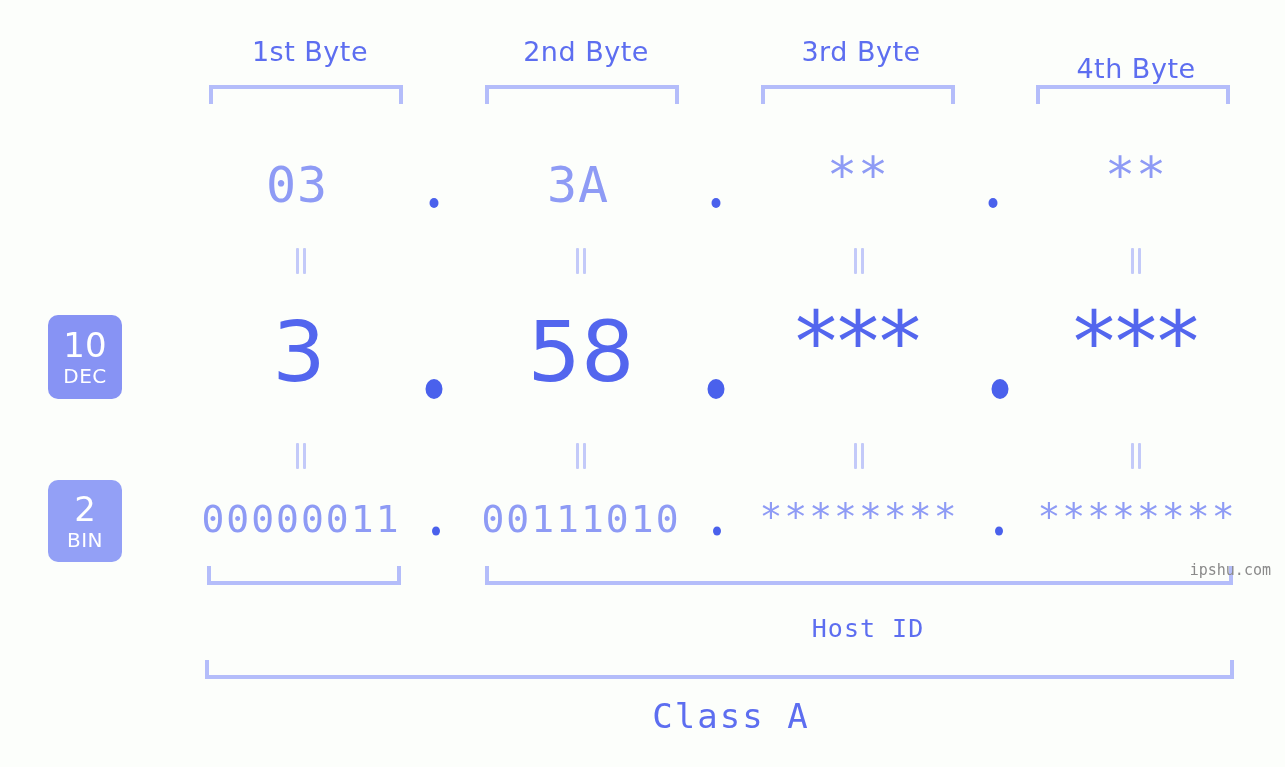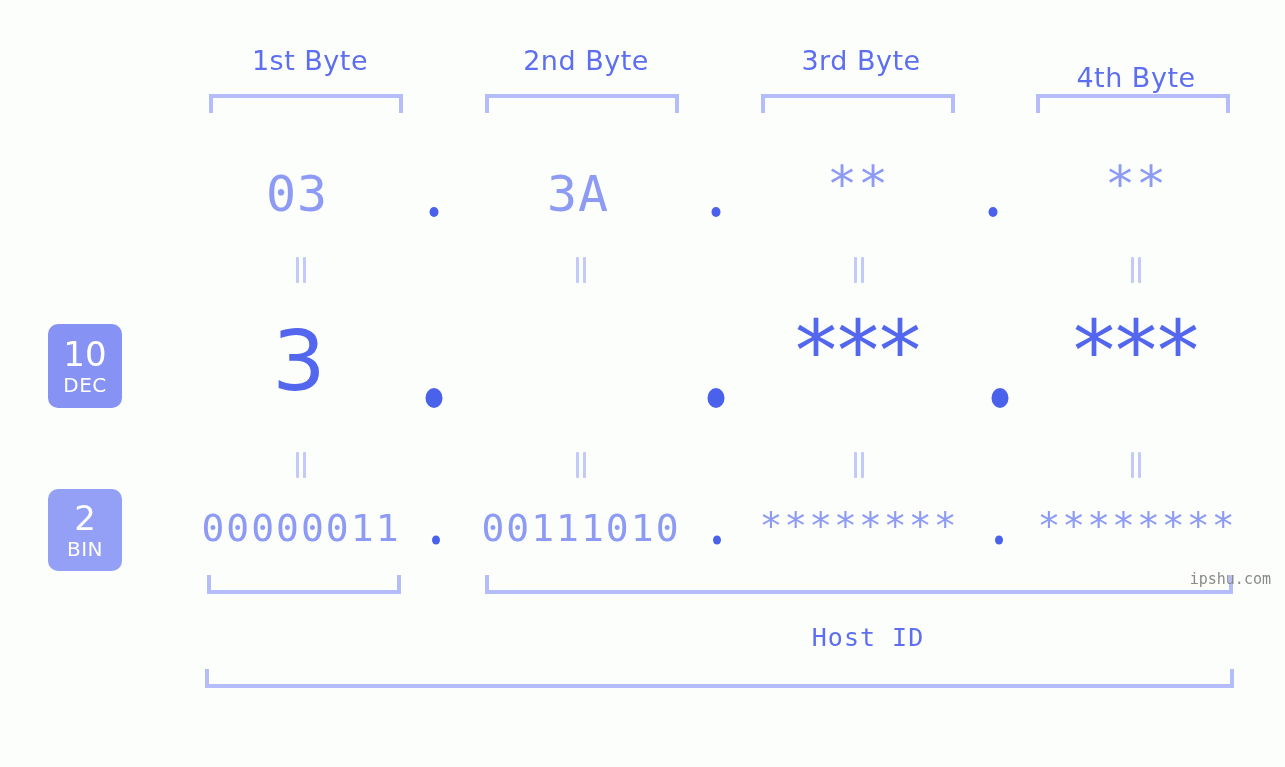--- a/index.html
+++ b/index.html
@@ -11,21 +11,21 @@
     width: 1285px;
     height: 767px;
     background: #fcfefb;
     font-family: "DejaVu Sans", sans-serif;
     overflow: hidden;
     position: relative;
   }
 
   #stage {
     position: absolute;
-    left: 0; top: 9px;
+    left: 0; top: 0;
     width: 1285px;
     height: 612px;
   }
 
   
   .byte-label {
     position: absolute;
     text-align: center;
     font-family: "DejaVu Sans", sans-serif;
     font-size: 27px;
@@ -225,20 +225,21 @@
   <div class="dot dot-sm" style="left:434px;  top:203px;"></div>
   <div class="dot dot-sm" style="left:716px;  top:203px;"></div>
   <div class="dot dot-sm" style="left:993px;  top:203px;"></div>
 
   <div class="eq" style="left:301px;  top:248px;"></div>
   <div class="eq" style="left:581px;  top:248px;"></div>
   <div class="eq" style="left:859px;  top:248px;"></div>
   <div class="eq" style="left:1136px; top:248px;"></div>
 
   <div class="cell dec-val" style="left:299px;  top:310px;">3</div>
+  <div class="cell dec-val" style="left:581px;  top:310px;">58</div>
   <div class="cell dec-star" style="left:858px;  top:300px;">***</div>
   <div class="cell dec-star" style="left:1136px; top:300px;">***</div>
 
   <div class="dot dot-md" style="left:434px;  top:389px;"></div>
   <div class="dot dot-md" style="left:716px;  top:389px;"></div>
   <div class="dot dot-md" style="left:1000px; top:389px;"></div>
 
   <div class="eq" style="left:301px;  top:443px;"></div>
   <div class="eq" style="left:581px;  top:443px;"></div>
   <div class="eq" style="left:859px;  top:443px;"></div>
@@ -252,16 +253,17 @@
   <div class="dot dot-xs" style="left:436px;  top:531px;"></div>
   <div class="dot dot-xs" style="left:717px;  top:531px;"></div>
   <div class="dot dot-xs" style="left:999px;  top:531px;"></div>
 
   <div class="bracket-up" style="left:207px; top:566px; width:194px;"></div>
   <div class="bracket-up" style="left:485px; top:566px; width:748px;"></div>
 
   <div class="id-label" style="left:847px; top:614px;margin-left:21px;">Host ID</div>
 
   <div class="bracket-up" style="left:205px; top:660px; width:1029px;"></div>
+  <div class="class-label" style="left:731px; top:696px;">Class A</div>
 
   <div class="watermark">ipshu.com</div>
 
 </div>
 
 </body></html>

